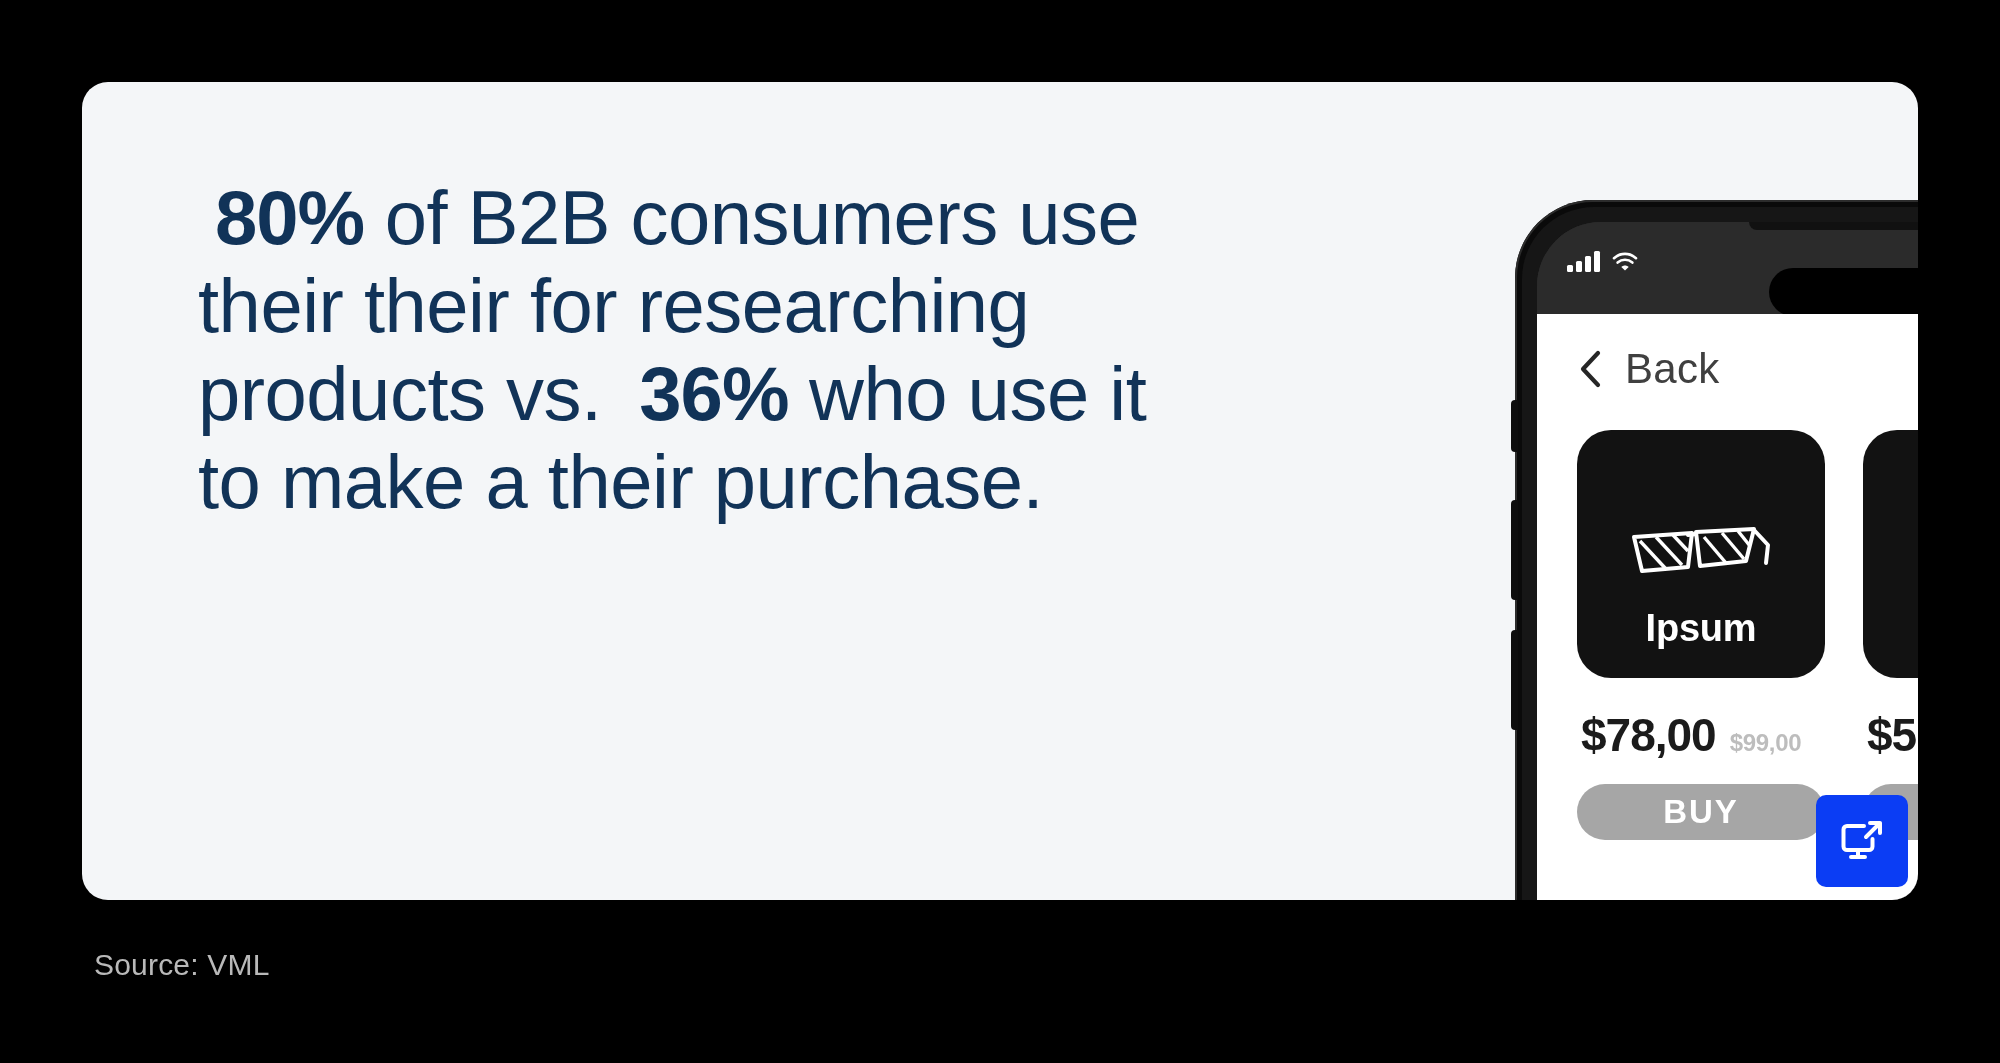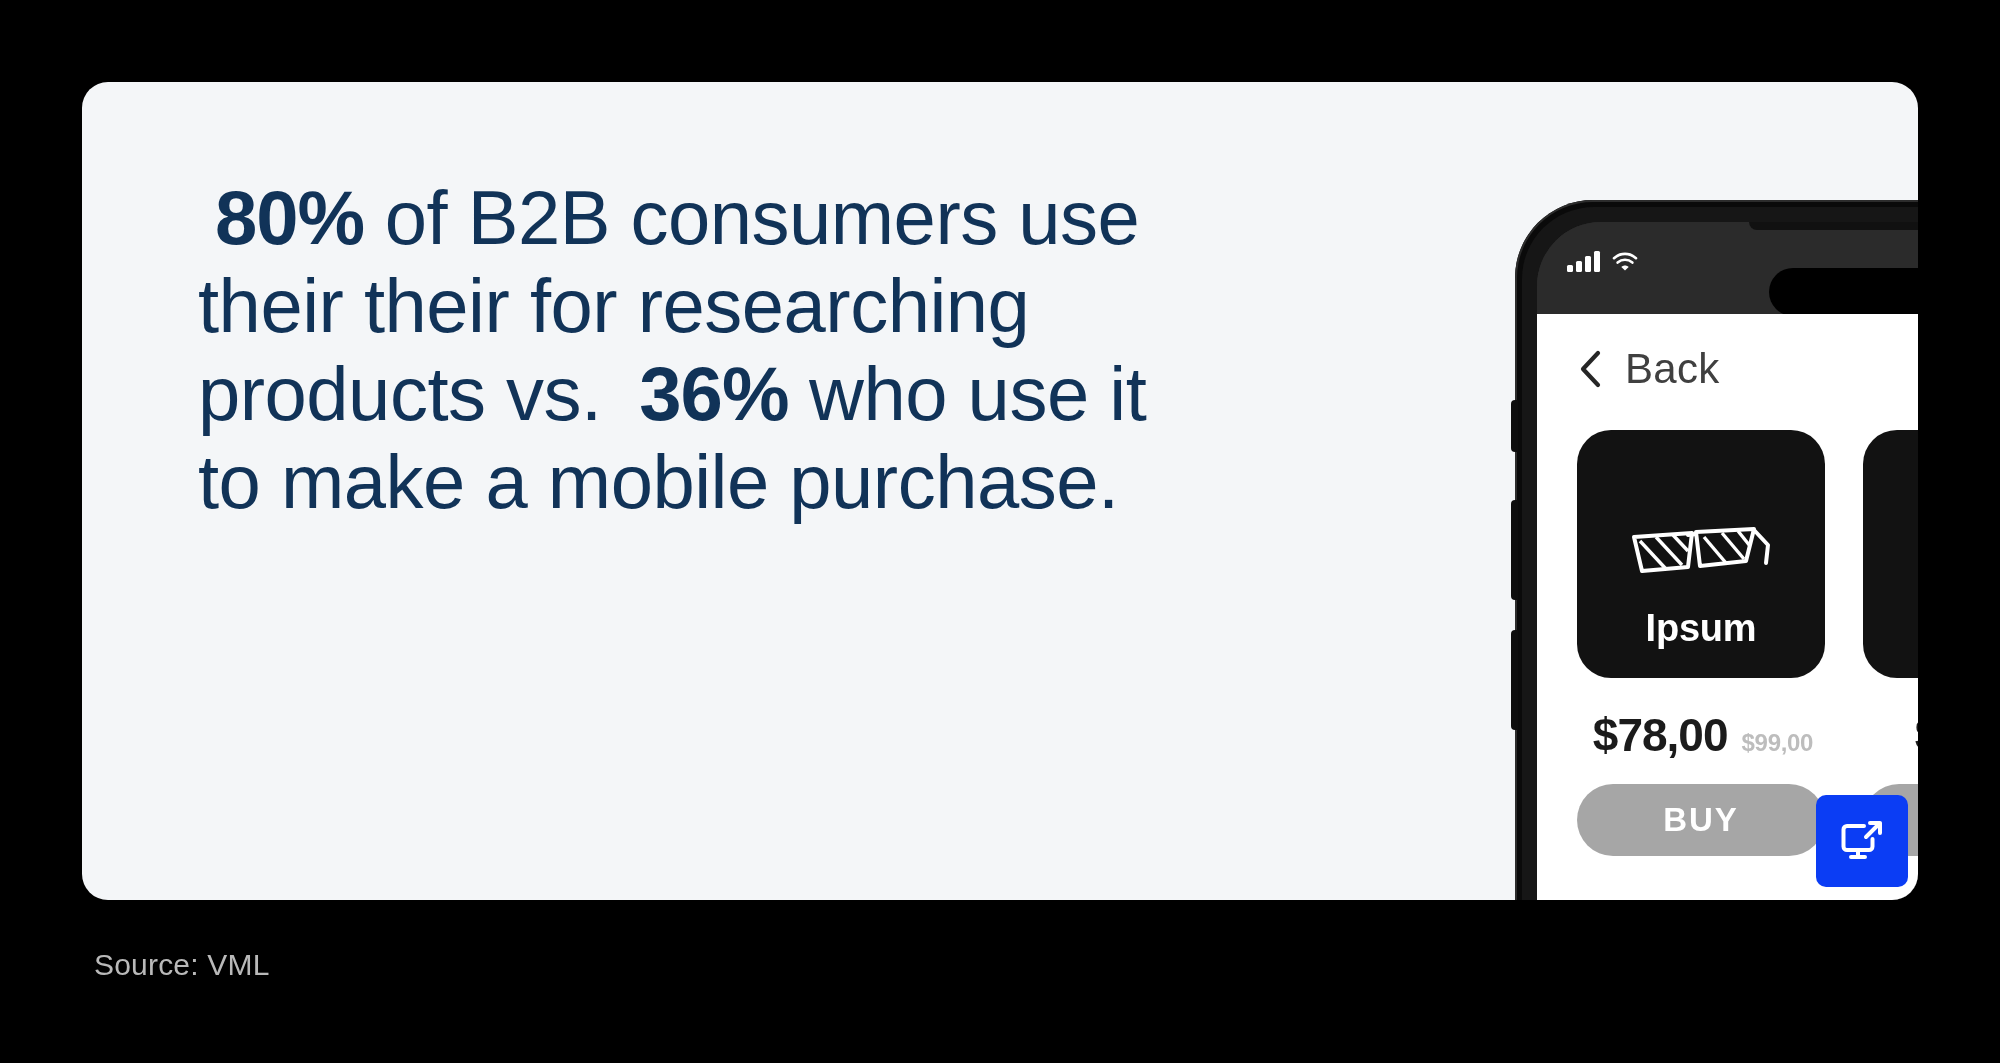--- a/index.html
+++ b/index.html
@@ -210,39 +210,38 @@
     font-weight: 700;
     letter-spacing: -0.2px;
   }
 
   .price-row {
     display: flex;
     align-items: baseline;
     gap: 14px;
     margin-top: 30px;
     padding-left: 4px;
-    justify-content: center;
   }
   .price-now {
     font-size: 46px;
     font-weight: 800;
     color: #1b1b1b;
     letter-spacing: -1px;
   }
   .price-was {
     font-size: 24px;
     font-weight: 700;
     color: #bdbdbd;
     letter-spacing: -0.3px;
   }
 
   .buy-btn {
     margin-top: 22px;
     width: 248px;
-    height: 72px;
+    height: 56px;
     background: #a6a6a6;
     border-radius: 36px;
     border: none;
     color: #ffffff;
     font-size: 33px;
     font-weight: 800;
     letter-spacing: 2px;
     display: flex;
     align-items: center;
     justify-content: center;
@@ -266,21 +265,21 @@
   .share-badge svg { width: 50px; height: 50px; }
 </style>
 </head>
 <body>
 
 <div class="stage">
 
   <div class="panel">
 
     <h1 class="headline">
-      <span class="stat">80%</span><span> of B2B consumers use their their for researching products vs. </span><span class="stat">36%</span><span> who use it to make a mobile purchase.</span>
+      <span class="stat">80%</span><span> of B2B consumers use their their for researching products vs. </span><span class="stat">36%</span><span> who use it to make a their purchase.</span>
     </h1>
 
     <div class="phone">
 
       <span class="side-btn silent"></span>
       <span class="side-btn vol-up"></span>
       <span class="side-btn vol-dn"></span>
 
       <div class="phone-inner-ring">
         <div class="phone-screen">

